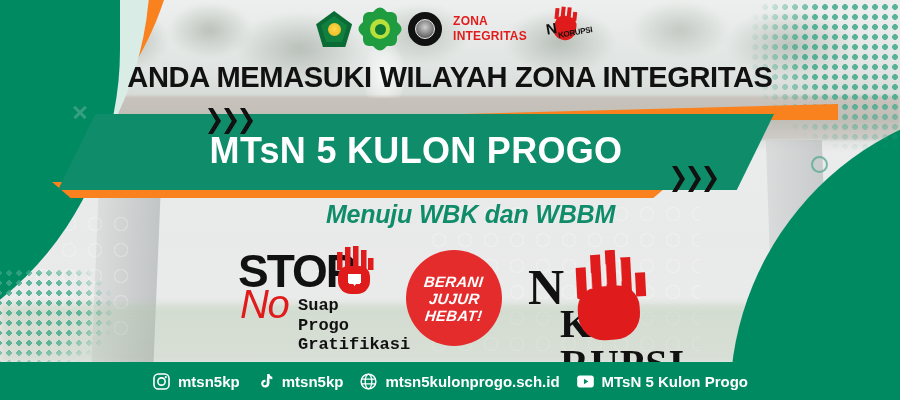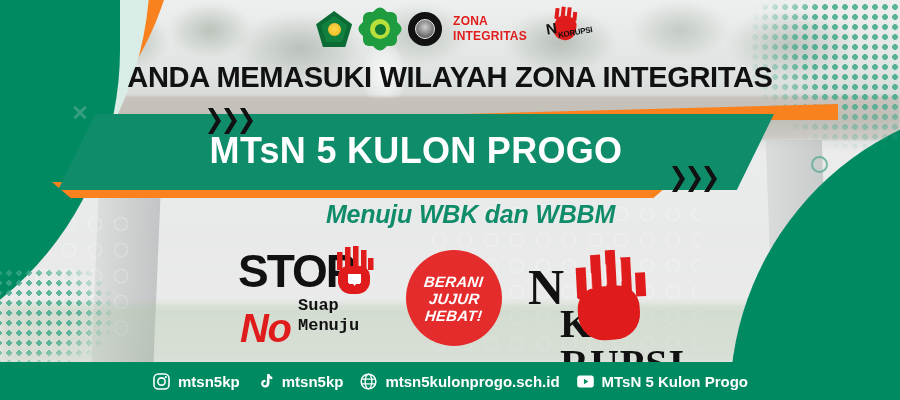--- a/index.html
+++ b/index.html
@@ -278,21 +278,21 @@
     position:absolute; left:14px; top:24px; width:13px; height:12px;
     background:
       radial-gradient(circle at 30% 32%, #fff 52%, transparent 53%),
       radial-gradient(circle at 70% 32%, #fff 52%, transparent 53%);
   }
   .hand-heart:after {
     content:""; position:absolute; left:1.6px; top:4px; width:10px; height:8px;
     background:#fff; clip-path:polygon(50% 100%, 0% 14%, 100% 14%);
   }
   .no-word {
-    position:absolute; left:2px; top:60px; font-weight:bold; font-size:40px;
+    position:absolute; left:2px; top:36px; font-weight:normal; font-size:40px;
     color:#e01b1b; font-style:italic; letter-spacing:-1.5px; line-height:40px;
     font-family:"Liberation Sans Narrow","Liberation Sans", sans-serif;
   }
   .spg {
     position:absolute; left:60px; top:48px; font-weight:bold; font-size:17px;
     color:#111; line-height:19.5px;
     font-family:Liberation Mono, monospace;
   }
 
   .berani {
@@ -440,21 +440,22 @@
     <div class="stop-logo">
       <div class="stop-word">STOP</div>
       <div class="stop-hand">
         <div class="hand-fing"></div>
         <div class="hand-palm"></div>
         <div class="hand-heart"></div>
       </div>
       <div class="no-word">No</div>
       <div class="spg">
         <div>Suap</div>
-        <div>Menuju</div>
+        <div>Progo</div>
+        <div>Gratifikasi</div>
       </div>
     </div>
 
     <div class="berani">
       <span>BERANI</span>
       <span>JUJUR</span>
       <span>HEBAT!</span>
     </div>
 
     <div class="nokor">

